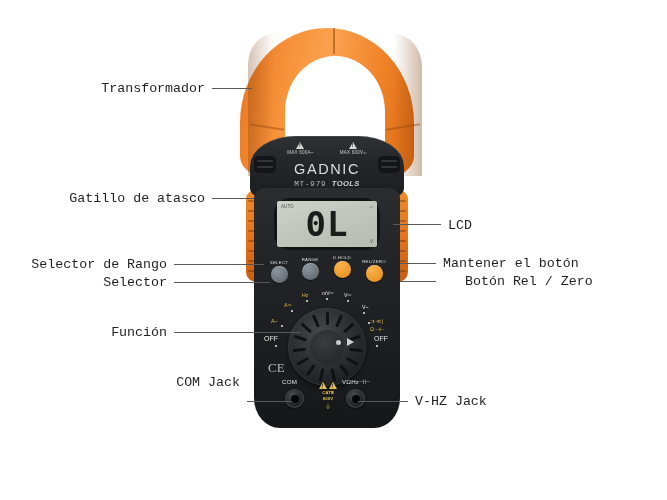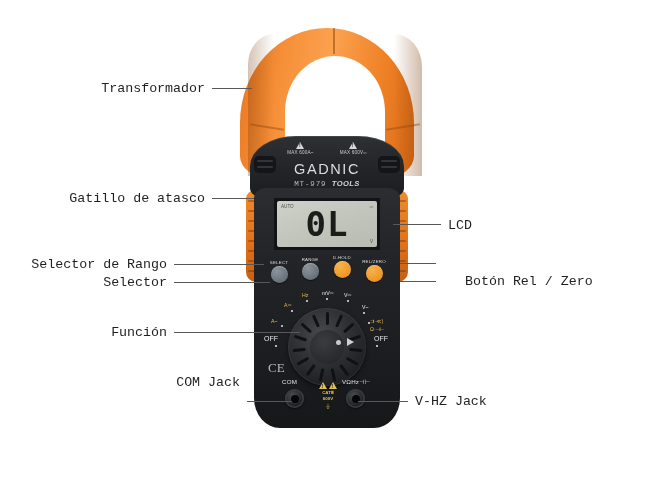--- a/index.html
+++ b/index.html
@@ -248,21 +248,21 @@
   }
 
   
   .lcd-bezel {
     position: absolute;
     left: 20px;
     top: 10px;
     width: 106px;
     height: 52px;
     background: #111316;
-    border-radius: 0;
+    border-radius: 16px;
     padding: 3px;
     box-sizing: border-box;
   }
   .lcd {
     position: relative;
     width: 100%;
     height: 100%;
     background: linear-gradient(160deg,#cfd2c9 0%, #c2c6bd 45%, #b7bcb2 100%);
     border-radius: 2px;
     overflow: hidden;
@@ -649,20 +649,21 @@
   <div class="callout right-align" style="left:0px;top:324px;width:167px">Función</div>
   <div class="leader" style="left:174px;top:332px;width:126px"></div>
 
   <div class="callout right-align" style="left:0px;top:374px;width:240px">COM Jack</div>
   <div class="leader" style="left:247px;top:401px;width:45px"></div>
 
   <div class="leader" style="left:393px;top:224px;width:48px"></div>
   <div class="callout left-align" style="left:448px;top:217px">LCD</div>
 
   <div class="leader" style="left:400px;top:263px;width:36px"></div>
+  <div class="callout left-align" style="left:443px;top:255px">Mantener el botón</div>
 
   <div class="leader" style="left:400px;top:281px;width:36px"></div>
   <div class="callout left-align" style="left:465px;top:273px">Botón Rel / Zero</div>
 
   <div class="leader" style="left:358px;top:401px;width:50px"></div>
   <div class="callout left-align" style="left:415px;top:393px">V-HZ Jack</div>
 
 </div>
 
 </body></html>

